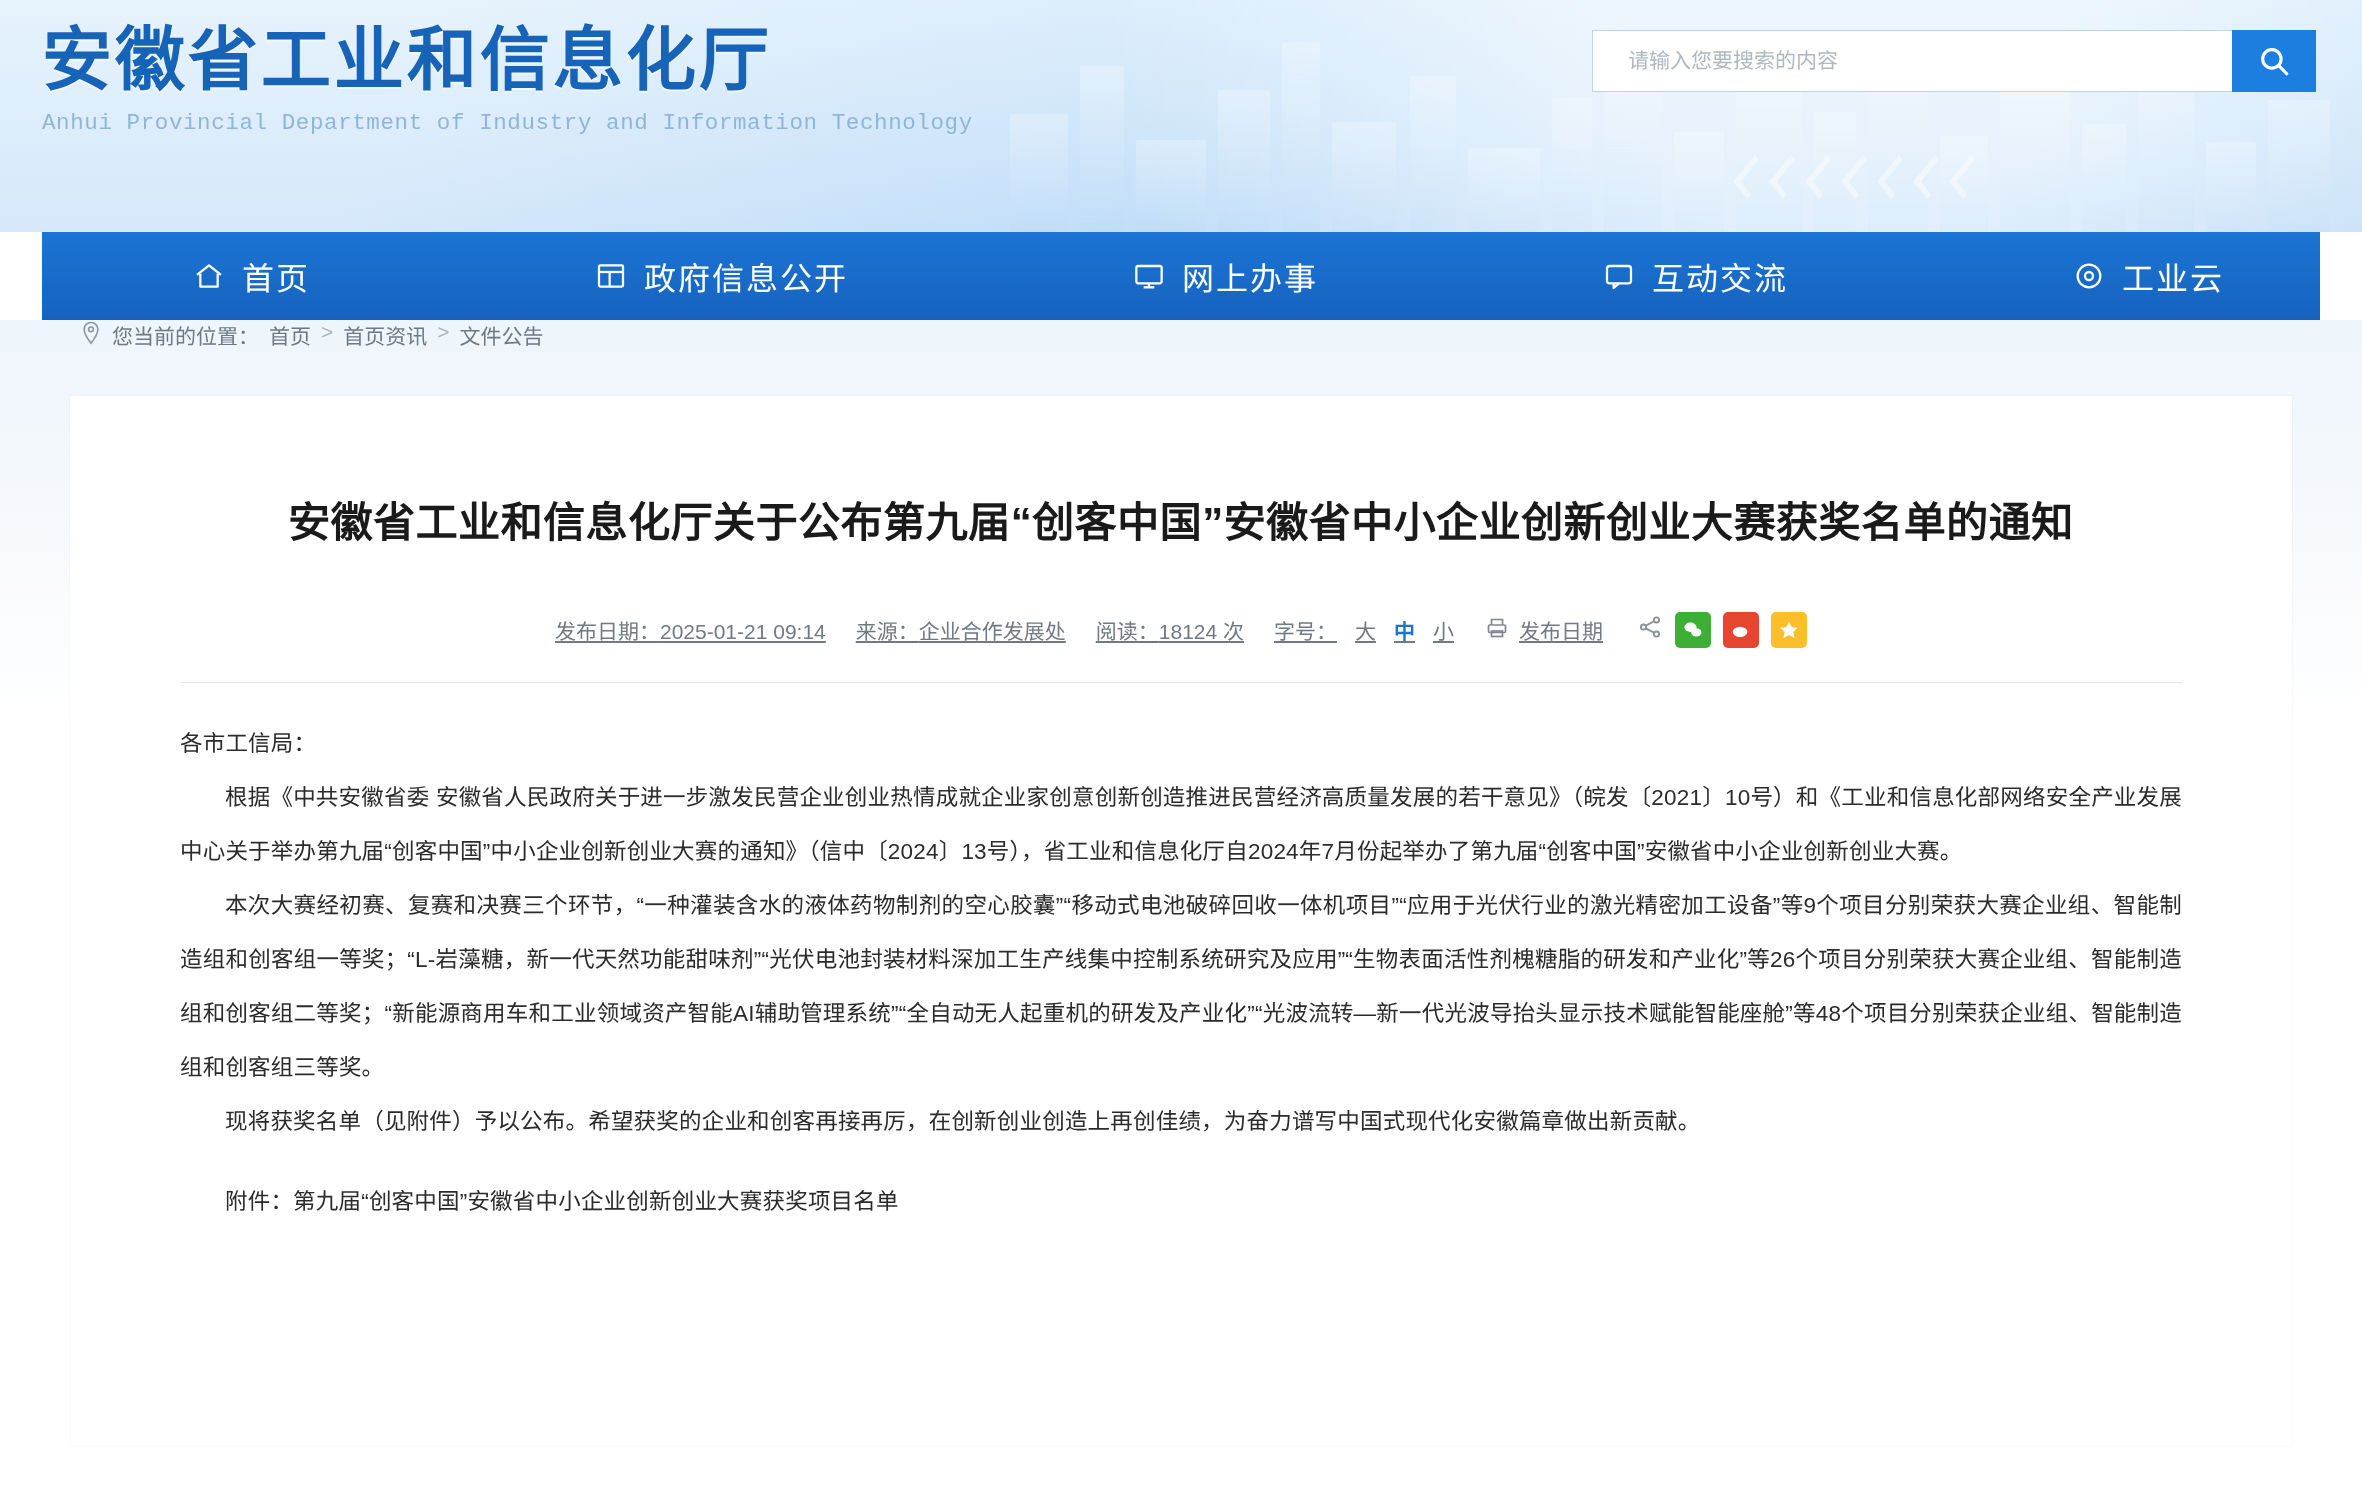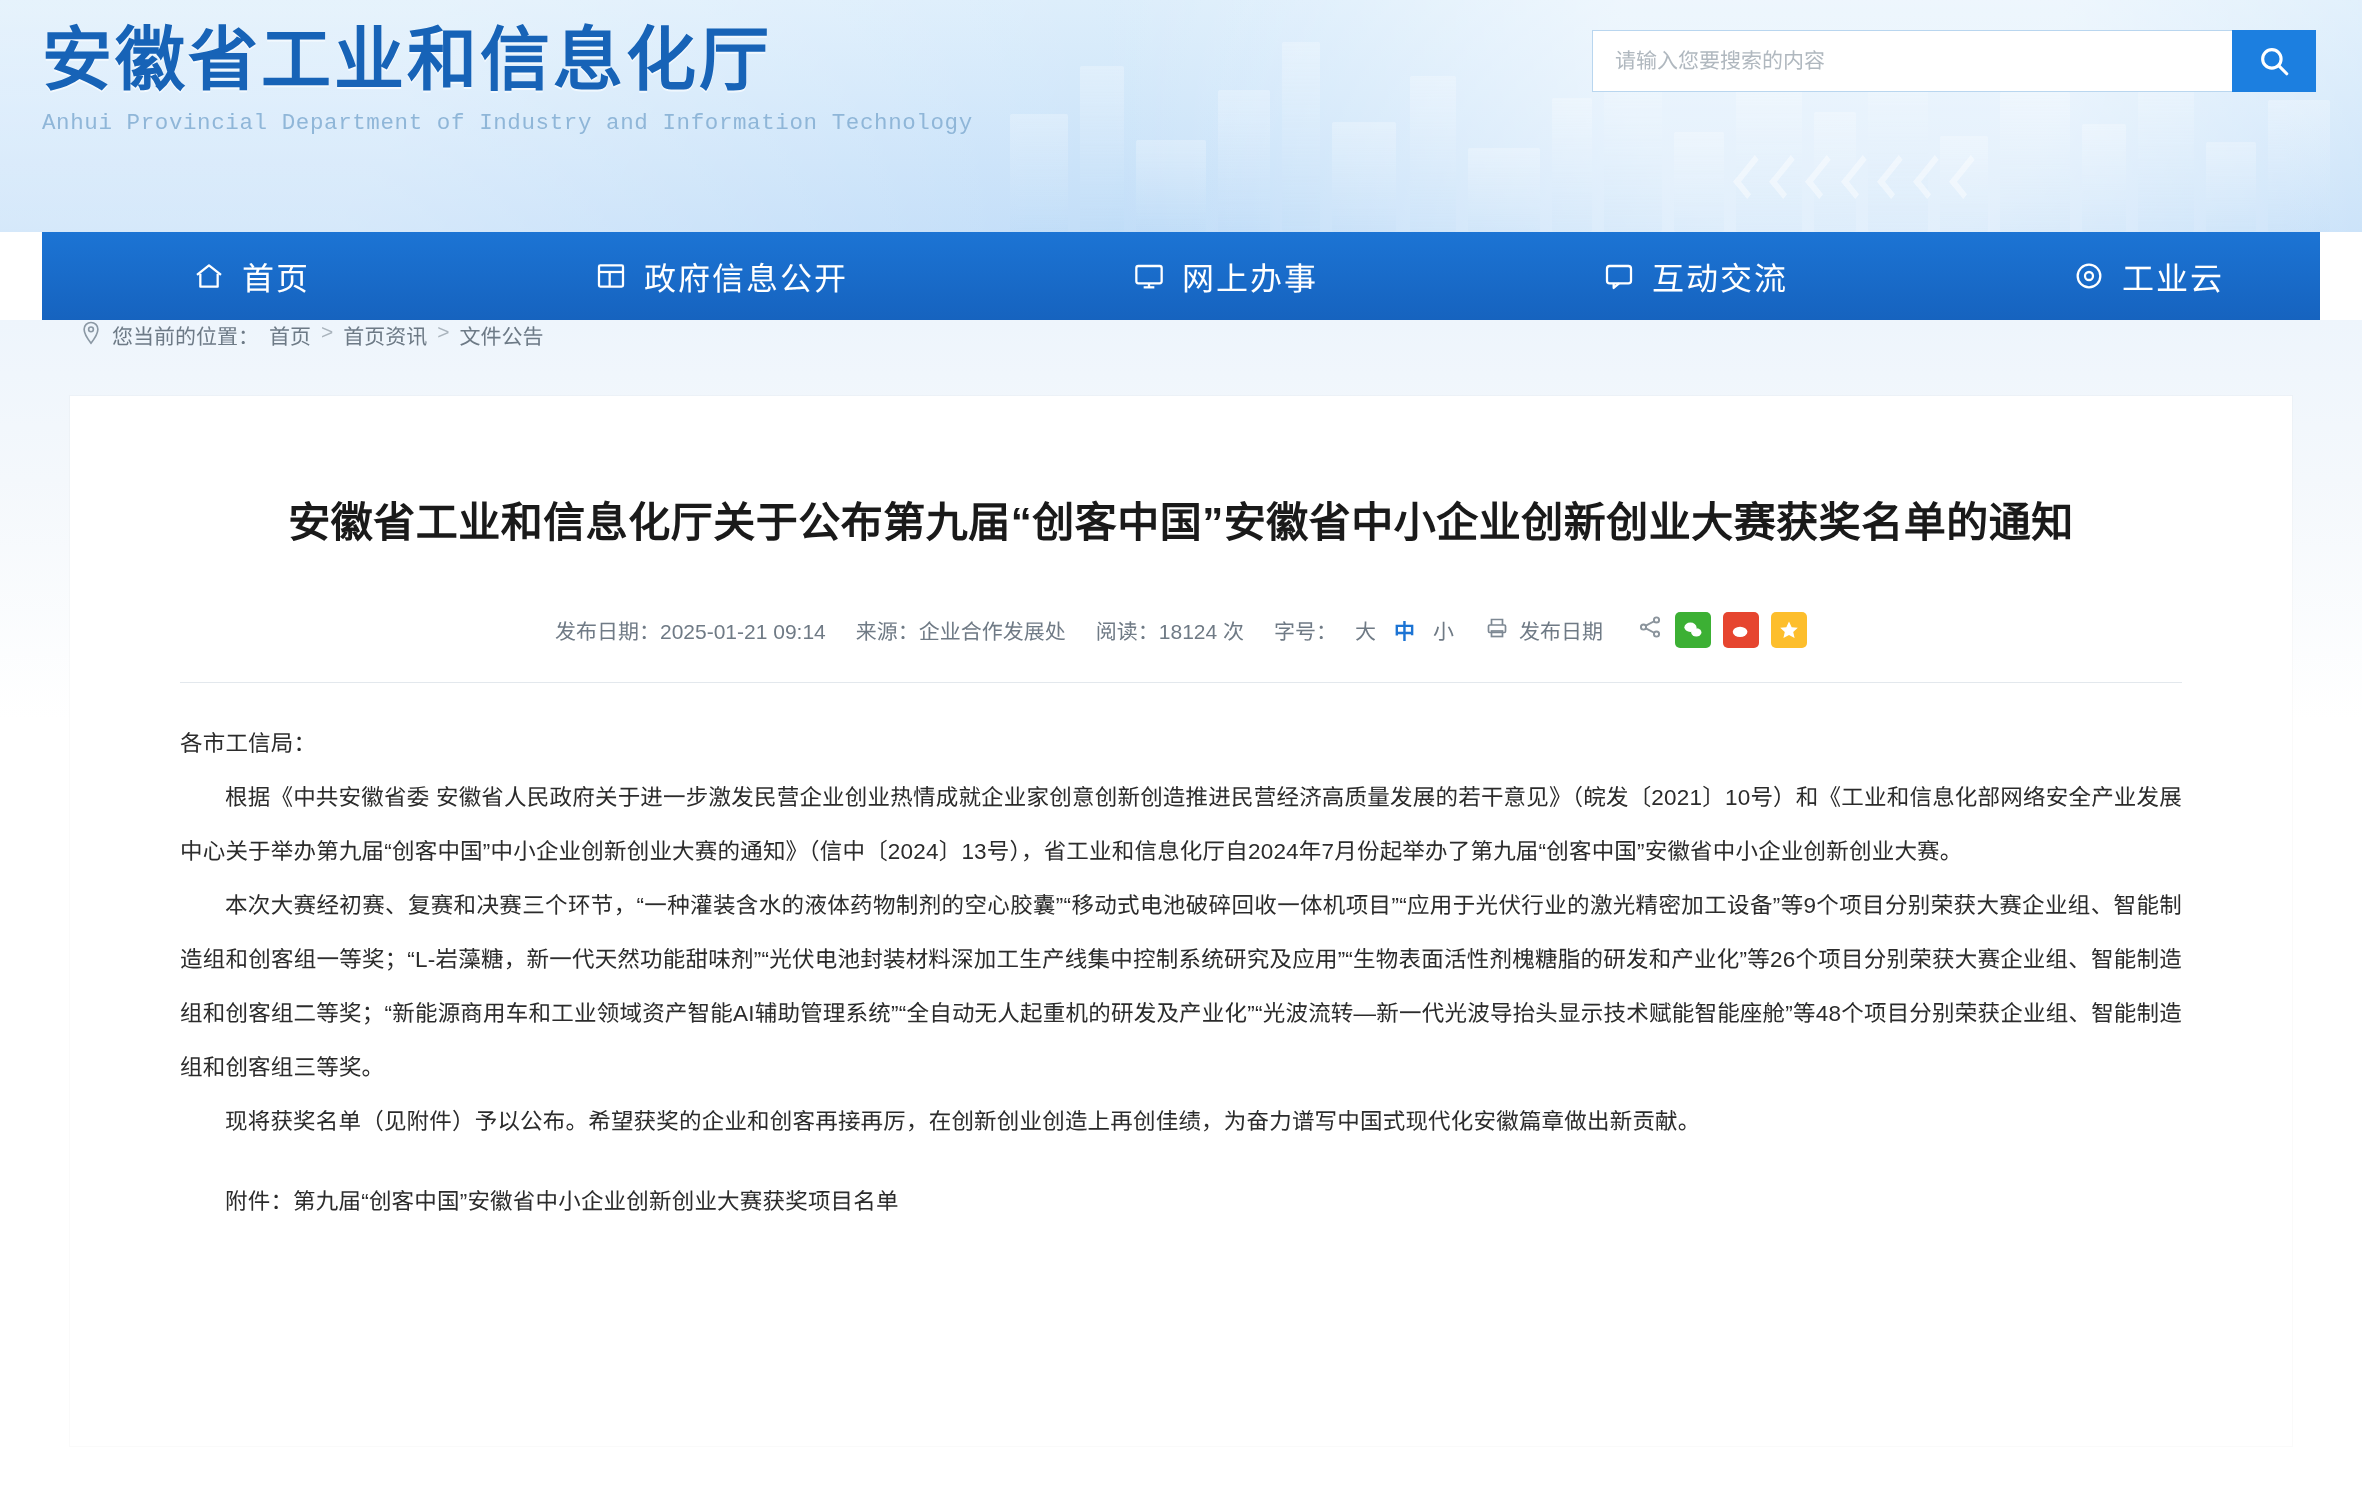--- a/index.html
+++ b/index.html
@@ -90,21 +90,21 @@
     align-items: stretch;
     height: 62px;
     z-index: 4;
   }
   .search-input {
     width: 640px;
     height: 62px;
     border: 1px solid #b9d6ef;
     border-right: none;
     background: #ffffff;
-    padding: 0 22px;
+    padding: 0 35px;
     font-size: 21px;
     color: #0c4a6e;
     outline: none;
     font-family: "Liberation Sans", sans-serif;
   }
   .search-input::placeholder { color: #b0b8bf; }
   .search-btn {
     width: 84px;
     height: 62px;
     background: #1c7fe0;
@@ -180,20 +180,21 @@
   }
   .meta-row {
     margin-top: 58px;
     display: flex;
     align-items: center;
     justify-content: center;
     gap: 30px;
     font-size: 21px;
     color: #6f7a85;
     flex-wrap: nowrap;
+    text-decoration: underline;
   }
   .meta-item { white-space: nowrap; }
   .fontsize-group { display: flex; align-items: center; gap: 18px; }
   .fs-opt { cursor: pointer; color: #6f7a85; }
   .fs-opt.active { color: #1c74d4; font-weight: bold; }
   .print-link { display: flex; align-items: center; gap: 9px; cursor: pointer; color:#6f7a85; }
   .share-group { display: flex; align-items: center; gap: 12px; margin-left: 4px; }
   .share-ico {
     width: 36px; height: 36px; border-radius: 5px;
     display: inline-flex; align-items: center; justify-content: center;

